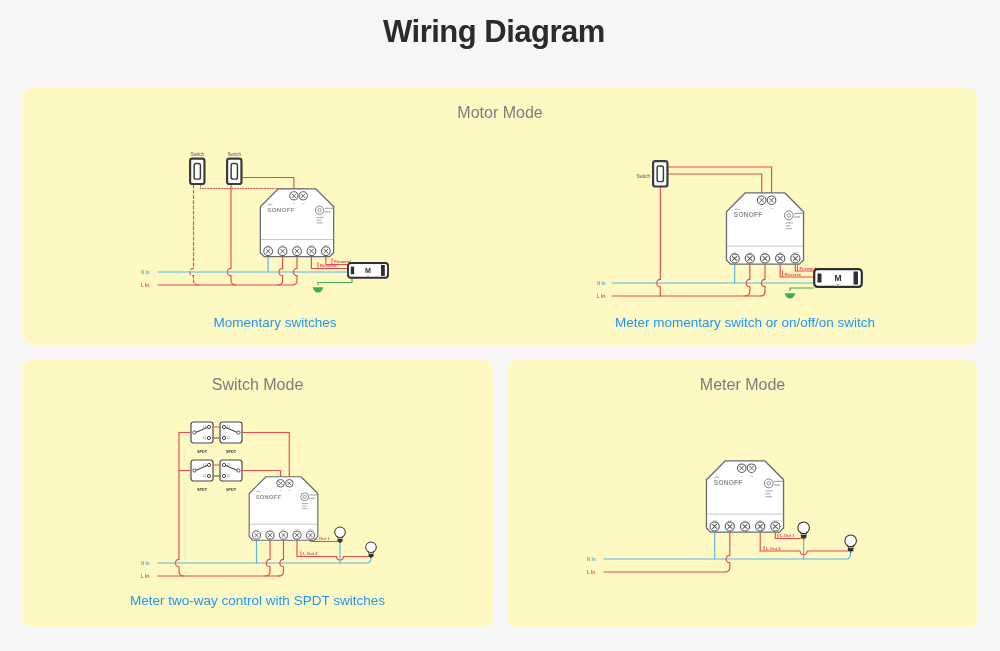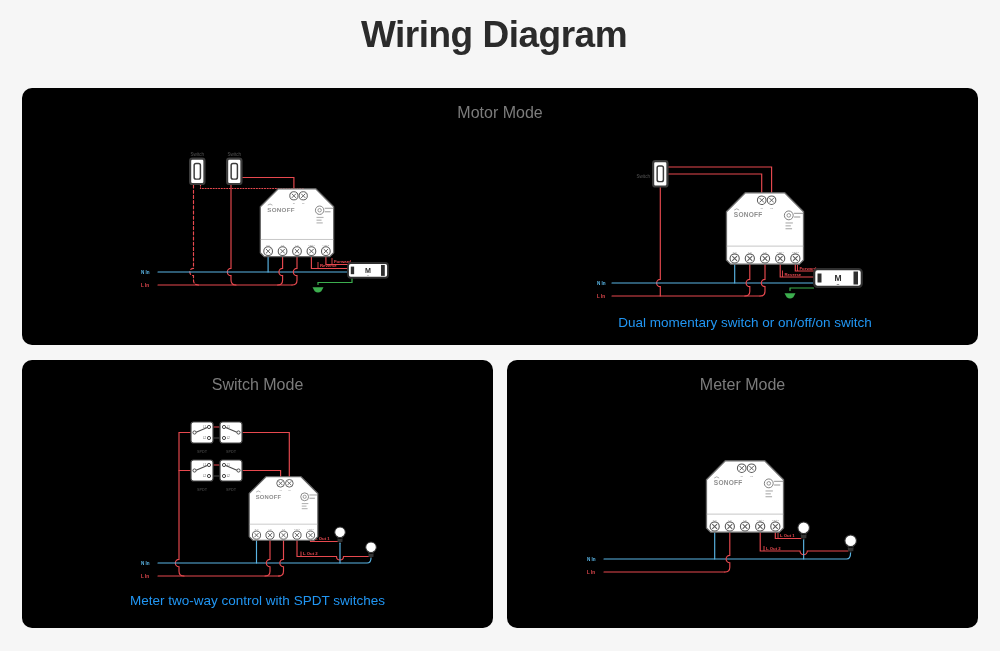--- a/index.html
+++ b/index.html
@@ -1,20 +1,20 @@
 <!DOCTYPE html>
 <html><head>
 <meta charset="utf-8">
 <style>
   html,body{margin:0;padding:0;background:#f6f6f6;}
   .page{position:relative;width:1000px;height:651px;background:#f6f6f6;
         font-family:"Liberation Sans",sans-serif;overflow:hidden;}
   .main-title{position:absolute;top:14px;left:0;width:988px;margin:0;text-align:center;
-        font-size:37px;font-weight:700;color:#2b2b2b;letter-spacing:-0.5px;}
-  .panel{position:absolute;background:#000000;border-radius:10px;text-decoration:underline;}
+        font-size:31px;font-weight:700;color:#2b2b2b;letter-spacing:-0.5px;}
+  .panel{position:absolute;background:#fef9c3;border-radius:10px;text-decoration:underline;}
   #panel-motor{left:22px;top:88px;width:956px;height:257px;}
   #panel-switch{left:22px;top:360px;width:471px;height:268px;}
   #panel-meter{left:507px;top:360px;width:471px;height:268px;}
   .panel-title{position:absolute;top:16px;left:0;width:100%;text-align:center;
         color:#7c7c7c;font-size:16px;}
   .caption{position:absolute;text-align:center;color:#2196f3;font-size:13.5px;}
   #cap-1{left:130px;top:315px;width:290px;}
   #cap-2{left:540px;top:315px;width:410px;}
   #cap-3{left:22px;top:593px;width:471px;}
   svg.diag{position:absolute;overflow:visible;}
@@ -299,15 +299,16 @@
         <use href="#dev" width="100" height="90"></use>
       </g>
     <g transform="translate(796,521) scale(0.85)">
         <use href="#blb" width="18" height="24"></use>
       </g>
     <g transform="translate(843,534) scale(0.85)">
         <use href="#blb" width="18" height="24"></use>
       </g>
   </svg>
 
-  <div class="caption" id="cap-2">Dual momentary switch or on/off/on switch</div>
+  <div class="caption" id="cap-1">Momentary switches</div>
+  <div class="caption" id="cap-2">Meter momentary switch or on/off/on switch</div>
   <div class="caption" id="cap-3">Meter two-way control with SPDT switches</div>
 </div>
 
 </body></html>

